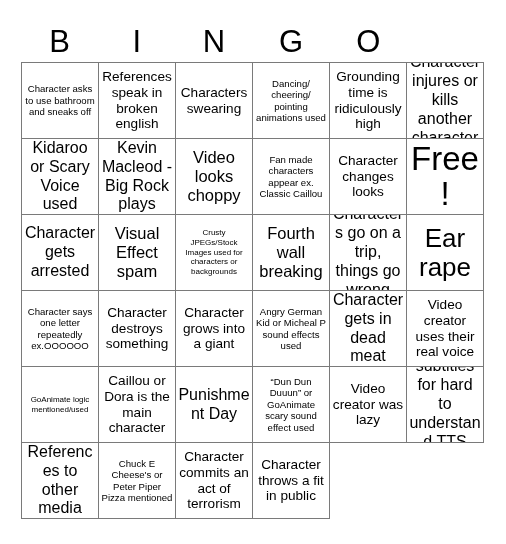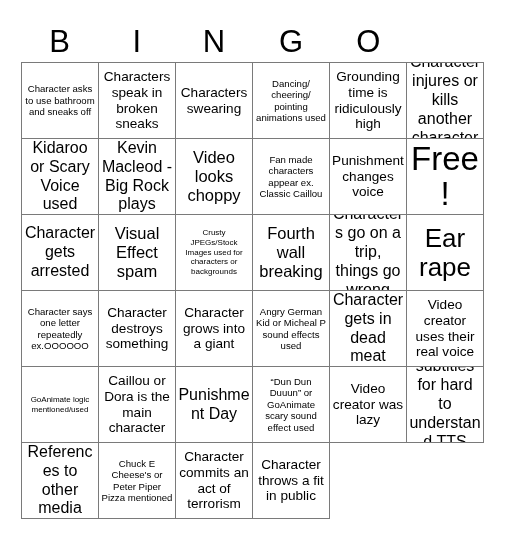--- a/index.html
+++ b/index.html
@@ -101,21 +101,21 @@
     <div class="header-letter">G</div>
     <div class="header-letter">O</div>
     <div class="header-spacer"></div>
   </div>
 
   <div id="grid">
       <div class="cell">
         <span class="cell-text fs-s">Character asks to use bathroom and sneaks off</span>
       </div>
       <div class="cell">
-        <span class="cell-text fs-l">Characters speak in broken sneaks</span>
+        <span class="cell-text fs-l">References speak in broken english</span>
       </div>
       <div class="cell">
         <span class="cell-text fs-l">Characters swearing</span>
       </div>
       <div class="cell">
         <span class="cell-text fs-s">Dancing/ cheering/ pointing animations used</span>
       </div>
       <div class="cell">
         <span class="cell-text fs-l">Grounding time is ridiculously high</span>
       </div>
@@ -128,21 +128,21 @@
       <div class="cell">
         <span class="cell-text fs-m">Kevin Macleod - Big Rock plays</span>
       </div>
       <div class="cell">
         <span class="cell-text fs-xl">Video looks choppy</span>
       </div>
       <div class="cell">
         <span class="cell-text fs-s">Fan made characters appear ex. Classic Caillou</span>
       </div>
       <div class="cell">
-        <span class="cell-text fs-l">Punishment changes voice</span>
+        <span class="cell-text fs-l">Character changes looks</span>
       </div>
       <div class="cell">
         <span class="cell-text fs-free">Free!</span>
       </div>
       <div class="cell">
         <span class="cell-text fs-m">Character gets arrested</span>
       </div>
       <div class="cell">
         <span class="cell-text fs-xl">Visual Effect spam</span>
       </div>

